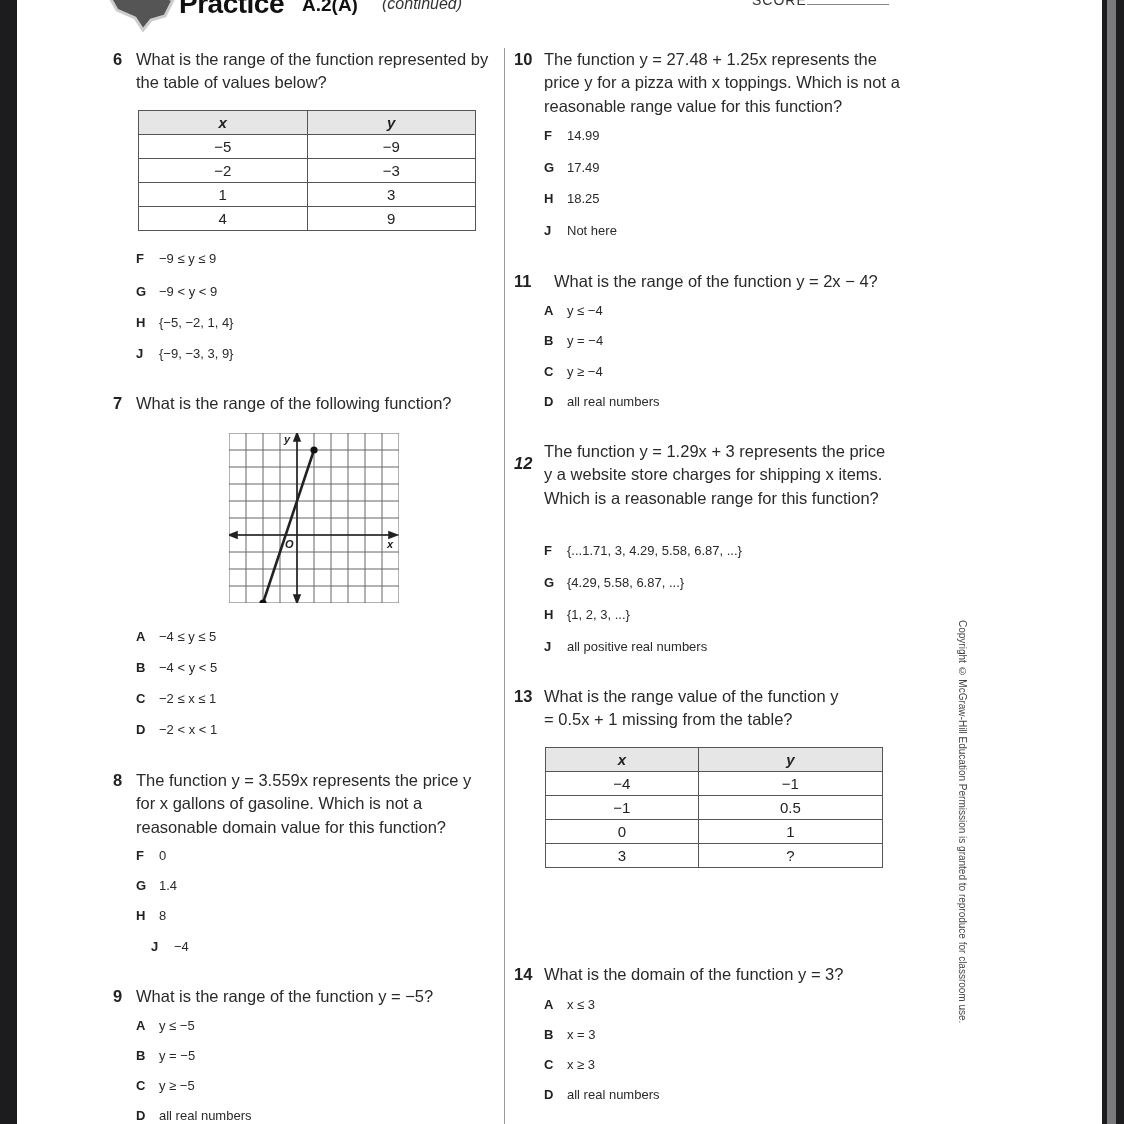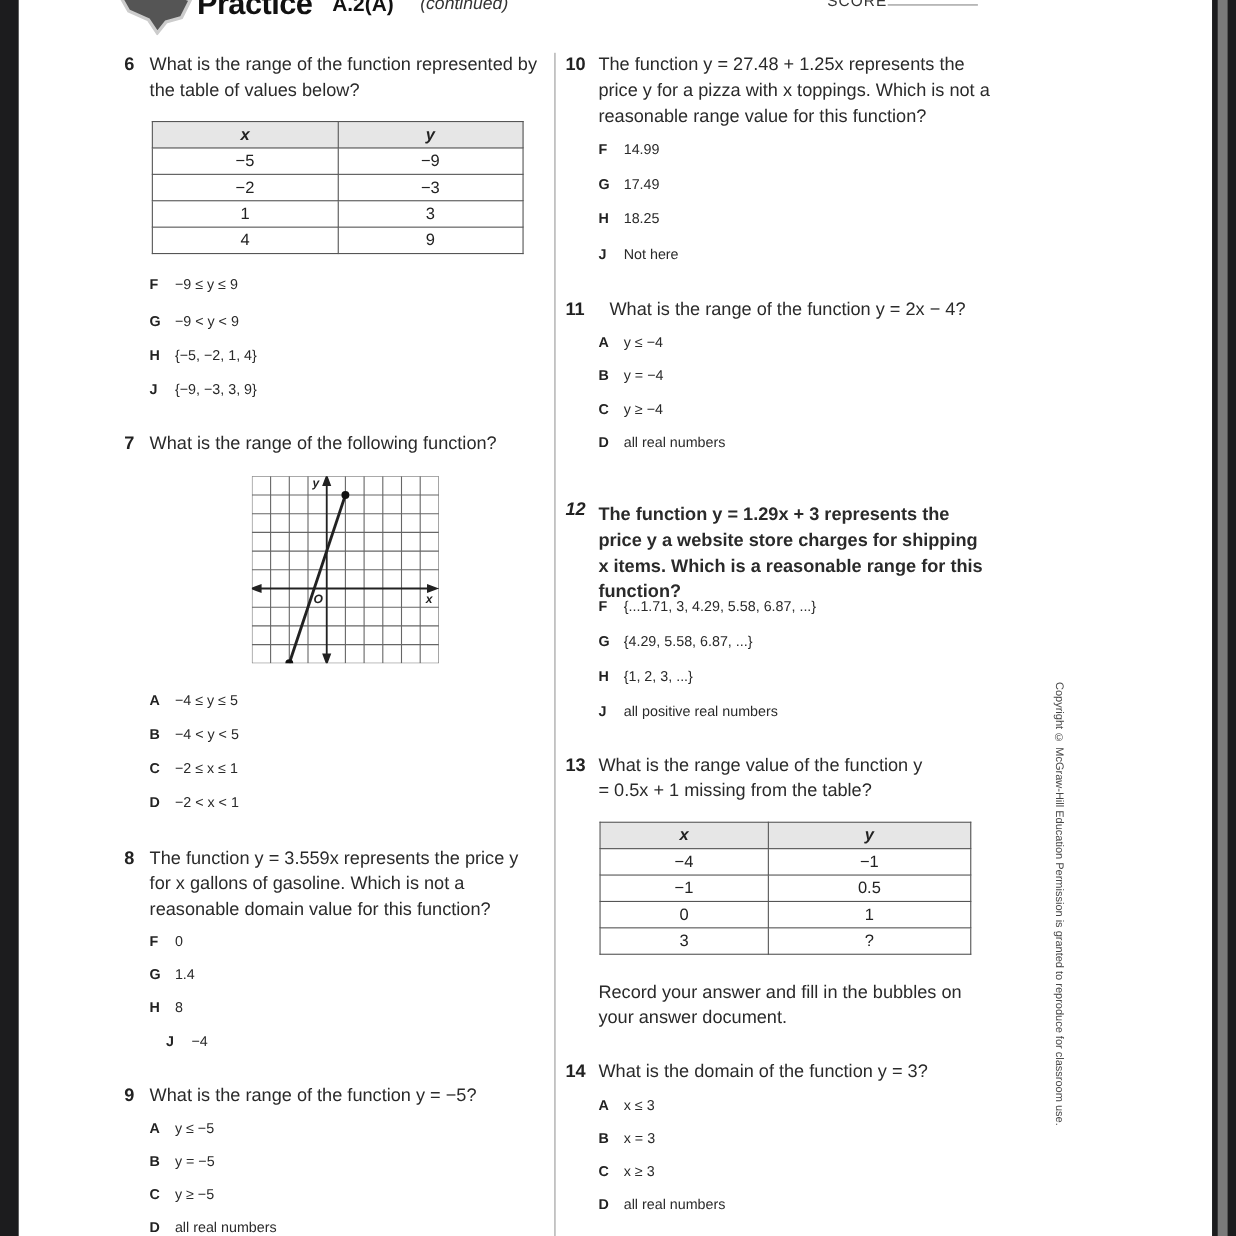--- a/index.html
+++ b/index.html
@@ -155,21 +155,21 @@
     <span class="qnum" style="left:0;top:0;">11</span>
     <span class="qtext" style="left:40px;top:0;width:365px;">What is the range of the function y = 2x − 4?</span>
   </div>
   <div class="opt" style="left:527px;top:303px;"><span class="l">A</span><span>y ≤ −4</span></div>
   <div class="opt" style="left:527px;top:333px;"><span class="l">B</span><span>y = −4</span></div>
   <div class="opt" style="left:527px;top:364px;"><span class="l">C</span><span>y ≥ −4</span></div>
   <div class="opt" style="left:527px;top:394px;"><span class="l">D</span><span>all real numbers</span></div>
 
   <div class="q" style="left:497px;top:440px;width:400px;">
     <span class="qnum" style="left:0;top:12px;font-style:italic;">12</span>
-    <span class="qtext" style="left:30px;top:17px;width:350px;font-weight:bold;">The function y = 1.29x + 3 represents the price y a website store charges for shipping x items. Which is a reasonable range for this function?</span>
+    <span class="qtext" style="left:30px;top:0;width:350px;">The function y = 1.29x + 3 represents the price y a website store charges for shipping x items. Which is a reasonable range for this function?</span>
   </div>
   <div class="opt" style="left:527px;top:543px;"><span class="l">F</span><span>{...1.71, 3, 4.29, 5.58, 6.87, ...}</span></div>
   <div class="opt" style="left:527px;top:575px;"><span class="l">G</span><span>{4.29, 5.58, 6.87, ...}</span></div>
   <div class="opt" style="left:527px;top:607px;"><span class="l">H</span><span>{1, 2, 3, ...}</span></div>
   <div class="opt" style="left:527px;top:639px;"><span class="l">J</span><span>all positive real numbers</span></div>
 
   <div class="q" style="left:497px;top:685px;width:400px;">
     <span class="qnum" style="left:0;top:0;">13</span>
     <span class="qtext" style="left:30px;top:0;width:300px;">What is the range value of the function y = 0.5x + 1 missing from the table?</span>
   </div>
@@ -190,21 +190,20 @@
     <tr>
           <td>0</td>
           <td>1</td>
         </tr>
     <tr>
           <td>3</td>
           <td>?</td>
         </tr>
   </tbody>
     </table>
-  <div class="q" style="left:527px;top:891px;width:360px;">Record your answer and fill in the bubbles on your answer document.</div>
 
   <div class="q" style="left:497px;top:963px;width:400px;">
     <span class="qnum" style="left:0;top:0;">14</span>
     <span class="qtext" style="left:30px;top:0;width:365px;">What is the domain of the function y = 3?</span>
   </div>
   <div class="opt" style="left:527px;top:997px;"><span class="l">A</span><span>x ≤ 3</span></div>
   <div class="opt" style="left:527px;top:1027px;"><span class="l">B</span><span>x = 3</span></div>
   <div class="opt" style="left:527px;top:1057px;"><span class="l">C</span><span>x ≥ 3</span></div>
   <div class="opt" style="left:527px;top:1087px;"><span class="l">D</span><span>all real numbers</span></div>
 

